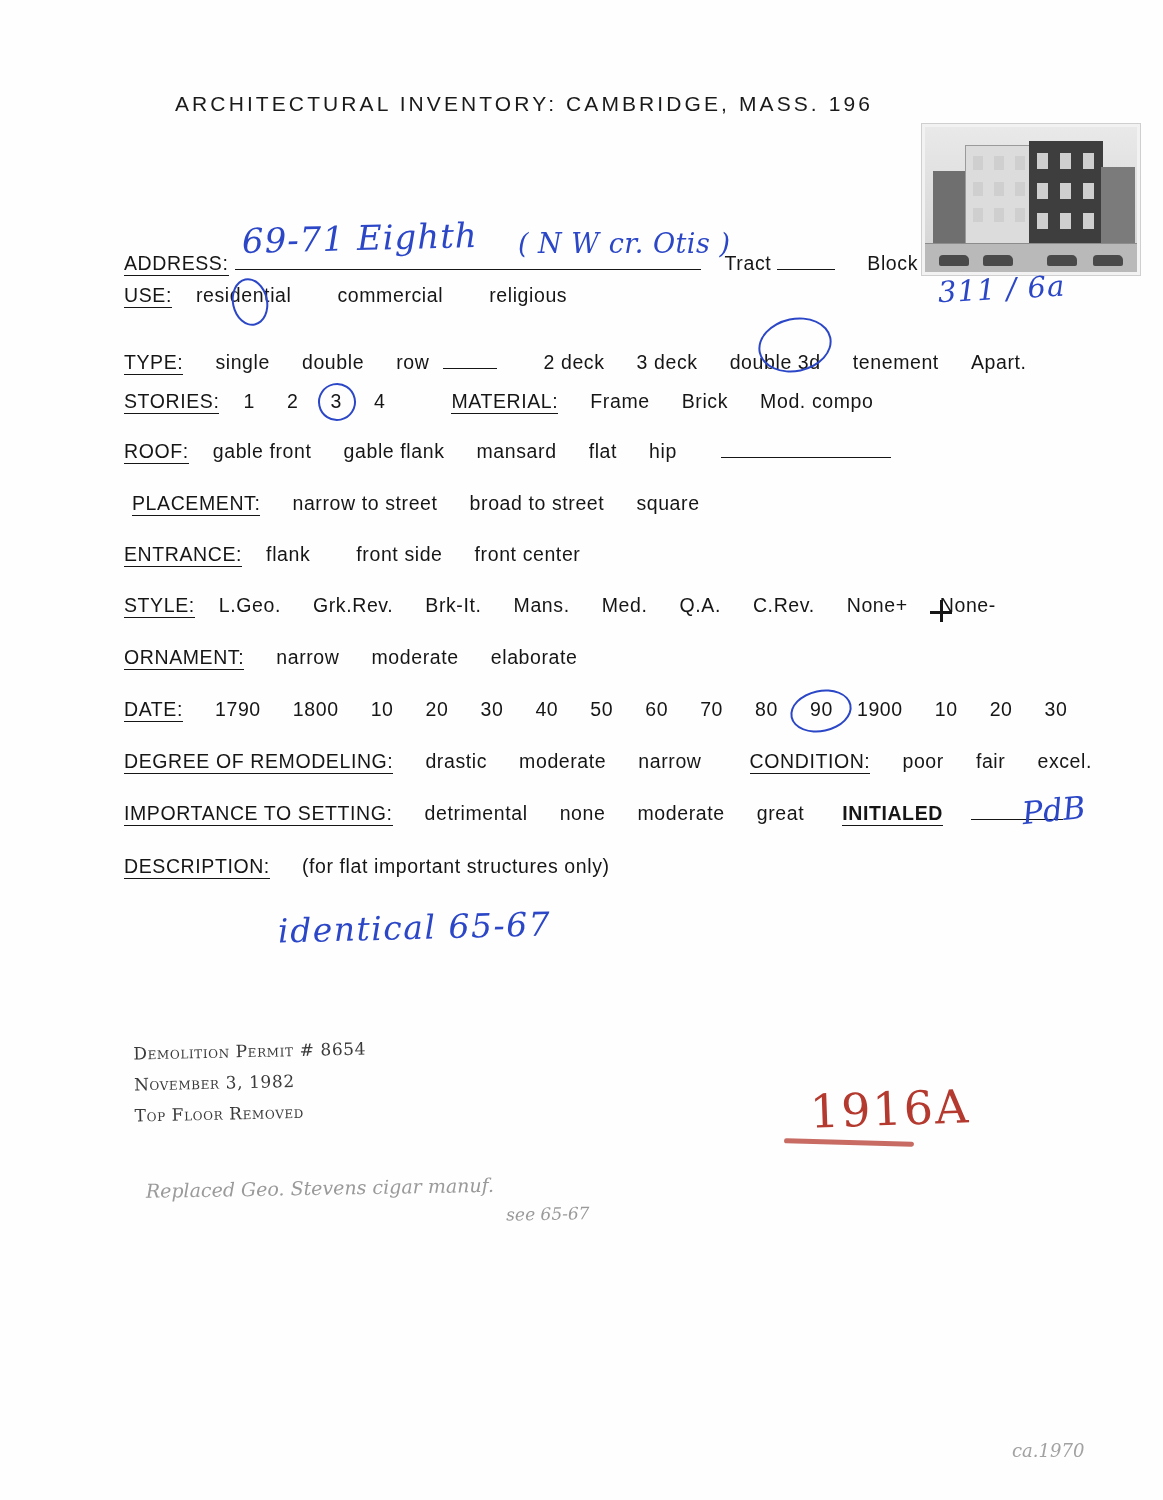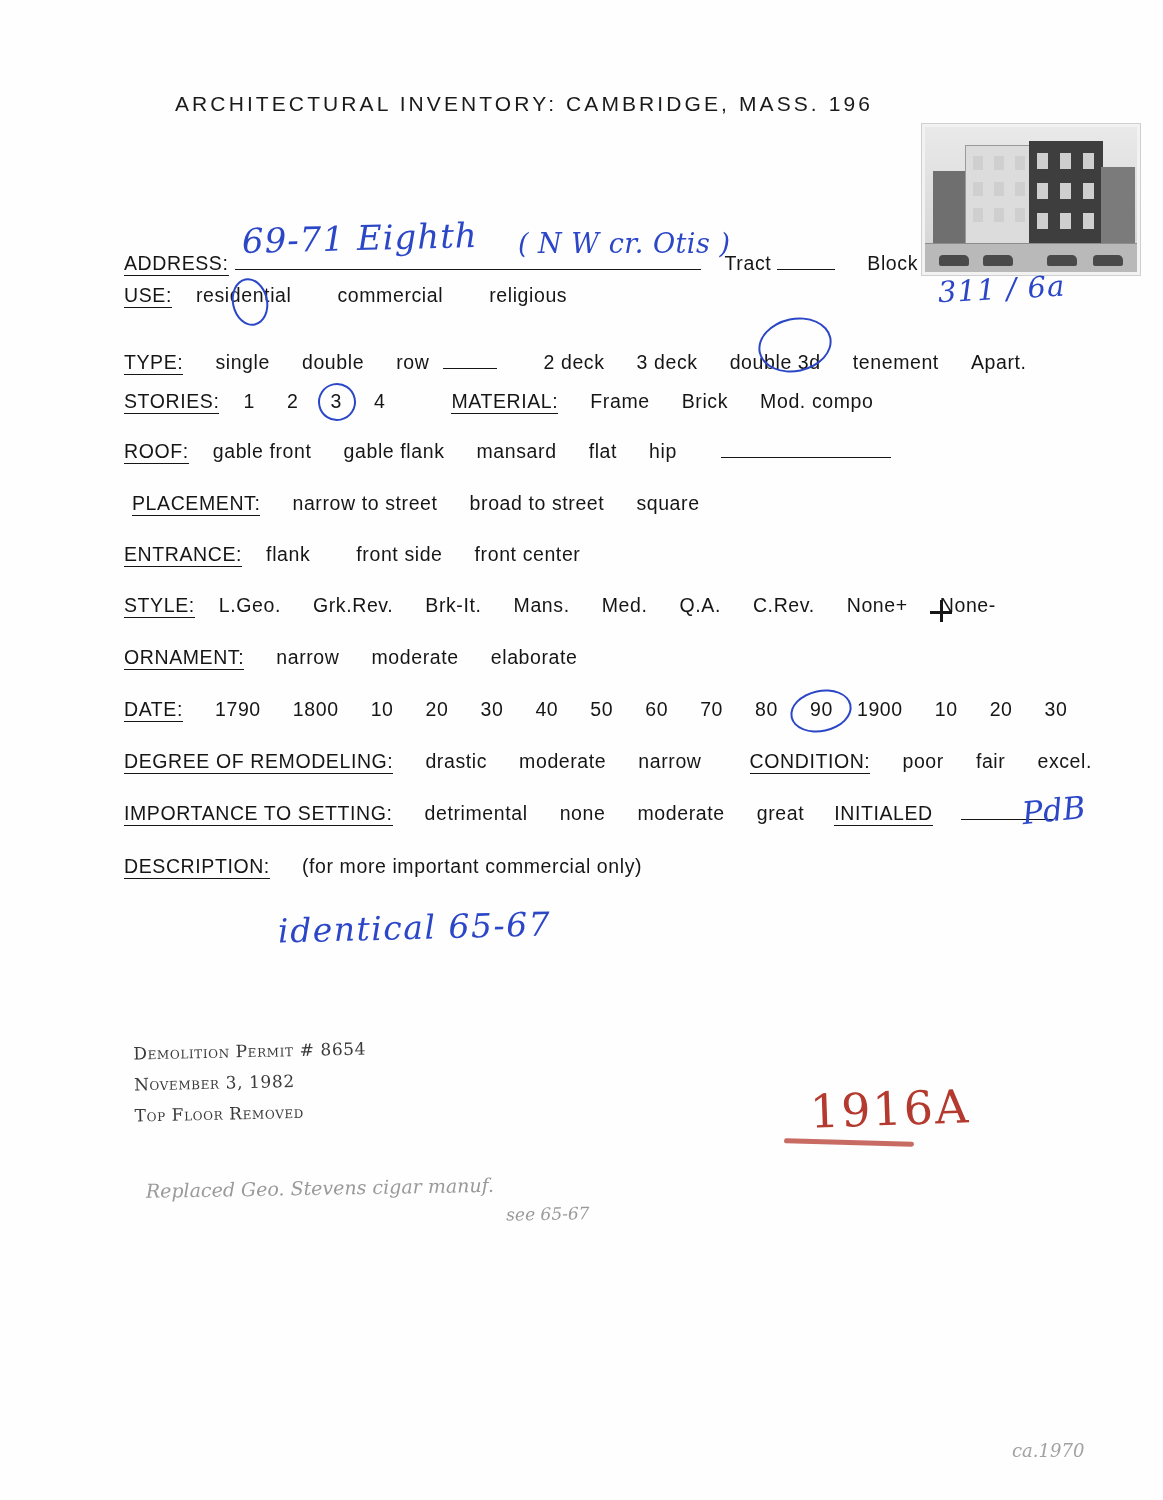--- a/index.html
+++ b/index.html
@@ -373,28 +373,28 @@
     <span class="opt">fair</span>
     <span class="opt">excel.</span>
   </div>
 
   <div class="row" style="top:802px;">
     <span class="lbl">IMPORTANCE TO SETTING:</span>
     <span class="opt">detrimental</span>
     <span class="opt">none</span>
     <span class="opt">moderate</span>
     <span class="opt">great</span>
-    <span class="lbl" style="margin-left:24px;">INITIALED</span>
+    <span class="lbl" style="margin-left:32px;font-weight:bold;">INITIALED</span>
     <span class="blank" style="width:92px; margin-left:22px;"></span>
   </div>
   <div class="hand hand-initials">PdB</div>
 
   <div class="row" style="top:855px;">
     <span class="lbl">DESCRIPTION:</span>
-    <span class="opt">(for more important commercial only)</span>
+    <span class="opt">(for flat important structures only)</span>
   </div>
   <div class="hand hand-desc">identical 65-67</div>
 
   <div class="pencil demo-block">
     <div>Demolition Permit # 8654</div>
     <div>November 3, 1982</div>
     <div>Top Floor Removed</div>
   </div>
 
   <div class="pencil faint">

